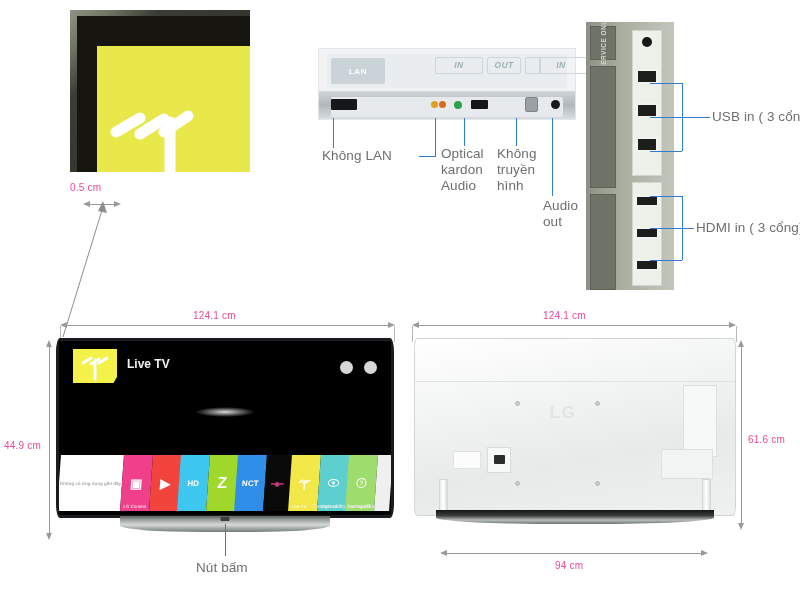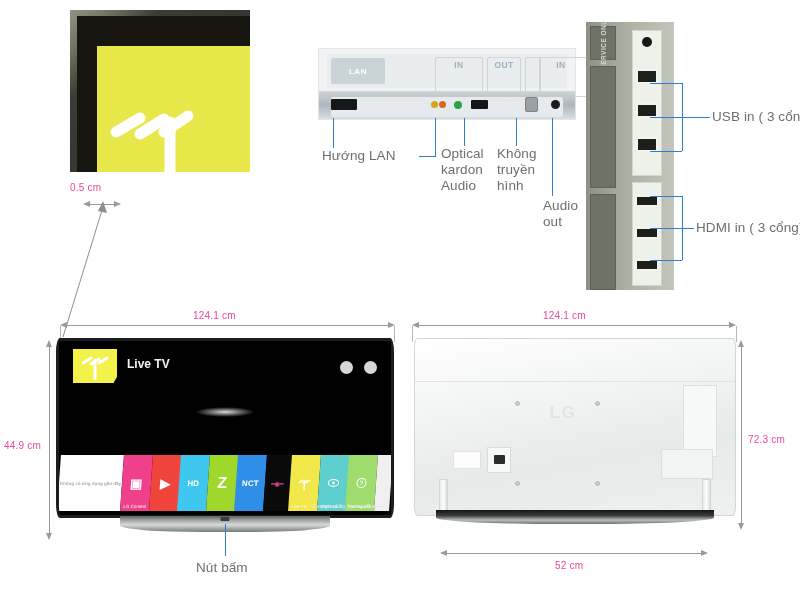--- a/index.html
+++ b/index.html
@@ -68,24 +68,25 @@
     background: #e9edef;
   }
   #io-panel-photo .lan-block {
     position: absolute; left: 4px; top: 4px; width: 54px; height: 26px;
     background: #c9d3d8; border-radius: 2px;
     color: #ffffff; font-size: 8px; font-weight: bold;
     display: flex; align-items: center; justify-content: center;
     letter-spacing: .6px;
   }
   #io-panel-photo .silk {
-    position: absolute; top: 3px; height: 40px;
+    position: absolute; top: 3px; height: 17px;
     border: 1px solid #ccd6db; border-radius: 2px;
     color: #b4c2c9; font-size: 7px; text-align: center;
     padding-top: 2px;
+    font-style: italic;
   }
   #io-panel-photo .silk b { font-size: 8.5px; color: #9fb0b8; letter-spacing: .4px; }
   #io-panel-photo .panel-lower {
     position: absolute; left: 0; top: 42px; right: 0; bottom: 0;
     background: linear-gradient(180deg, #cfd6da 0%, #aeb7bc 50%, #d9dfe2 100%);
   }
   #io-panel-photo .recess {
     position: absolute; left: 12px; top: 6px; right: 12px; height: 20px;
     background: #e6eaec; border-radius: 2px;
   }
@@ -294,21 +295,21 @@
     </div>
   </div>
 
   <div class="lead-v" style="left:333px; top:118px; height:30px;"></div>
   <div class="lead-v" style="left:435px; top:118px; height:38px;"></div>
   <div class="lead-h" style="left:419px; top:156px; width:17px;"></div>
   <div class="lead-v" style="left:464px; top:118px; height:28px;"></div>
   <div class="lead-v" style="left:516px; top:118px; height:28px;"></div>
   <div class="lead-v" style="left:552px; top:118px; height:78px;"></div>
 
-  <div class="abs anno" style="left:322px; top:148px;">Hướng LAN</div>
+  <div class="abs anno" style="left:322px; top:148px;">Không LAN</div>
   <div class="abs anno" style="left:441px; top:146px; text-align:left;">Optical
 kardon
 Audio</div>
   <div class="abs anno" style="left:497px; top:146px;">Không
 truyền
 hình</div>
   <div class="abs anno" style="left:543px; top:198px;">Audio
 out</div>
 
   <div class="abs" id="side-panel-photo">
@@ -442,21 +443,21 @@
 
   <div class="abs dim-label" style="left:543px; top:310px;">124.1 cm</div>
   <div class="abs" style="left:412px; top:322px; width:324px; height:8px;">
     <div class="dim-line" style="left:6px; top:3px; right:6px;"></div>
     <div class="arrow-l" style="left:0; top:0;"></div>
     <div class="arrow-r" style="right:0; top:0;"></div>
   </div>
   <div class="tick" style="left:412px; top:326px; height:16px;"></div>
   <div class="tick" style="left:736px; top:326px; height:16px;"></div>
 
-  <div class="abs dim-label" style="left:748px; top:434px;">72.3 cm</div>
+  <div class="abs dim-label" style="left:748px; top:434px;">61.6 cm</div>
   <div class="abs" style="left:738px; top:340px; width:8px; height:190px;">
     <div class="dim-vline" style="left:3px; top:6px; bottom:6px;"></div>
     <div class="arrow-u" style="left:0; top:0;"></div>
     <div class="arrow-d" style="left:0; bottom:0;"></div>
   </div>
 
   <div class="abs" id="tv-rear">
     <div class="back-panel">
       <div class="seam"></div>
       <div class="lg-ghost">LG</div>
@@ -474,15 +475,15 @@
       <div class="leg" style="right:24px;"></div>
     </div>
     <div class="rear-base"></div>
   </div>
 
   <div class="abs" style="left:440px; top:550px; width:268px; height:8px;">
     <div class="dim-line" style="left:6px; top:3px; right:6px;"></div>
     <div class="arrow-l" style="left:0; top:0;"></div>
     <div class="arrow-r" style="right:0; top:0;"></div>
   </div>
-  <div class="abs dim-label" style="left:555px; top:560px;">52 cm</div>
+  <div class="abs dim-label" style="left:555px; top:560px;">94 cm</div>
 
 </div>
 
 </body></html>

